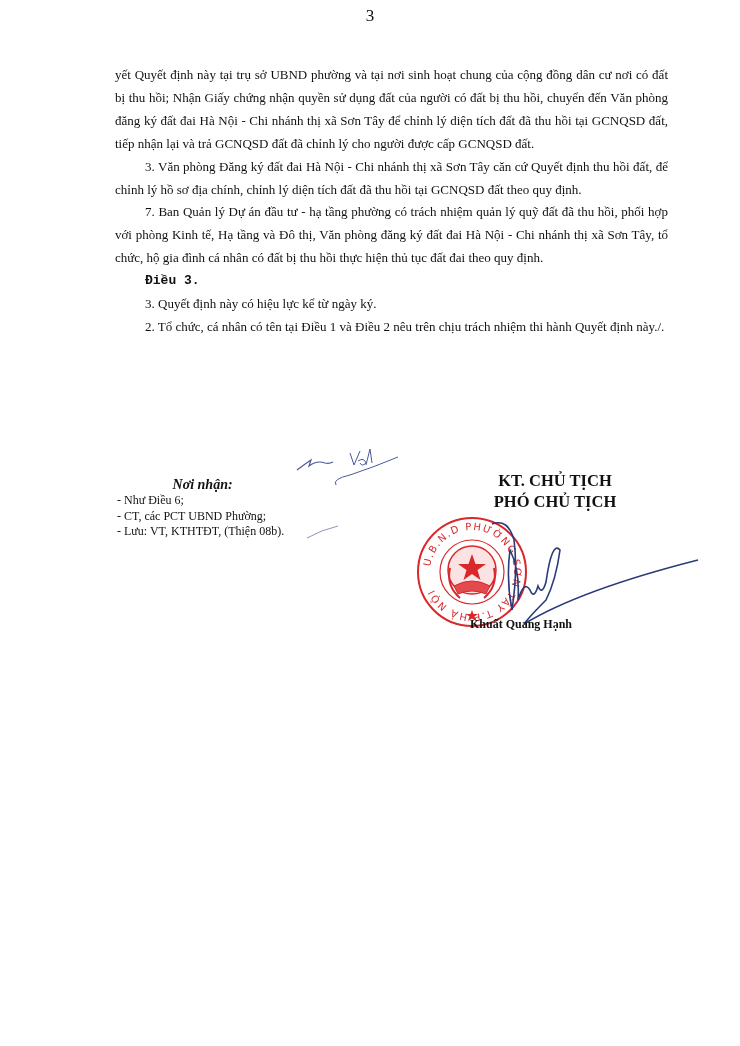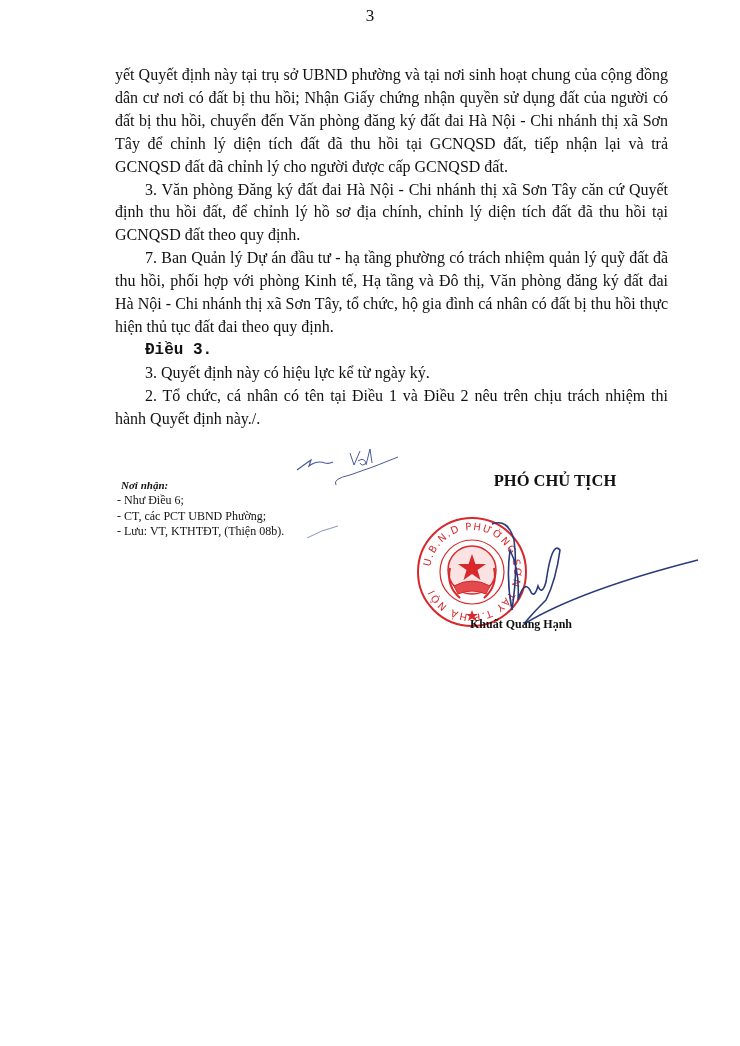--- a/index.html
+++ b/index.html
@@ -8,29 +8,29 @@
       position: absolute; left: 0; top: 0; width: 740px; height: 1046px;
       background: #ffffff; color: #111111;
       font-family: "Liberation Serif", "DejaVu Serif", serif;
     }
     .page-number {
       position: absolute; top: 6px; left: 0; width: 740px; text-align: center;
       font-size: 17px; line-height: 20px;
     }
     .body-text {
       position: absolute; left: 115px; top: 64px; width: 553px;
-      font-size: 16px; line-height: 22.9px; text-align: justify;
+      font-size: 13px; line-height: 22.9px; text-align: justify;
     }
     .body-text p { margin: 0; }
     .body-text p.indent { text-indent: 30px; }
     .body-text .heading { font-weight: bold; text-indent: 30px; font-family: Liberation Mono, monospace; }
     .recipients {
       position: absolute; left: 117px; top: 477px; font-size: 12px; line-height: 15.5px;
     }
-    .recipients .title { font-weight: bold; font-style: italic; font-size: 11px; line-height: 16px; margin-left: 4px; }
+    .recipients .title { font-weight: bold; font-style: italic; font-size: 14px; line-height: 16px; margin-left: 4px; text-align: center; }
     .recipients .item { margin: 0; }
     .sign-block {
       position: absolute; left: 440px; top: 470px; width: 230px; text-align: center;
       font-weight: bold; font-size: 16.5px; line-height: 21px;
     }
     .signer-name {
       position: absolute; left: 470px; top: 614px; font-weight: bold; font-size: 12px; line-height: 20px;
     }
     .stamp { position: absolute; left: 416px; top: 516px; width: 112px; height: 112px; }
     .signature { position: absolute; left: 490px; top: 520px; width: 210px; height: 110px; }
@@ -65,20 +65,21 @@
     <div class="title">Nơi nhận:</div>
     <p class="item">- Như Điều 6;</p>
     <p class="item">- CT, các PCT UBND Phường;</p>
     <p class="item">- Lưu: VT, KTHTĐT, (Thiện 08b).</p>
   </div>
   <svg class="initial3" viewBox="0 0 35 16">
     <path d="M2 14 Q16 6 33 2" fill="none" stroke="#8a94c0" stroke-width="1"></path>
   </svg>
 
   <div class="sign-block">
+    <div>KT. CHỦ TỊCH</div>
     <div>PHÓ CHỦ TỊCH</div>
   </div>
 
   <svg class="stamp" viewBox="0 0 112 112">
     <defs>
       <path id="stampArc" d="M56 56 m-42 0 a42 42 0 1 1 84 0 a42 42 0 1 1 -84 0"></path>
     </defs>
     <circle cx="56" cy="56" r="54" fill="none" stroke="#d8282c" stroke-width="2"></circle>
     <circle cx="56" cy="56" r="32" fill="none" stroke="#d8282c" stroke-width="1.2"></circle>
     <text font-family="DejaVu Sans, sans-serif" font-size="10" fill="#d8282c" letter-spacing="1.5">

